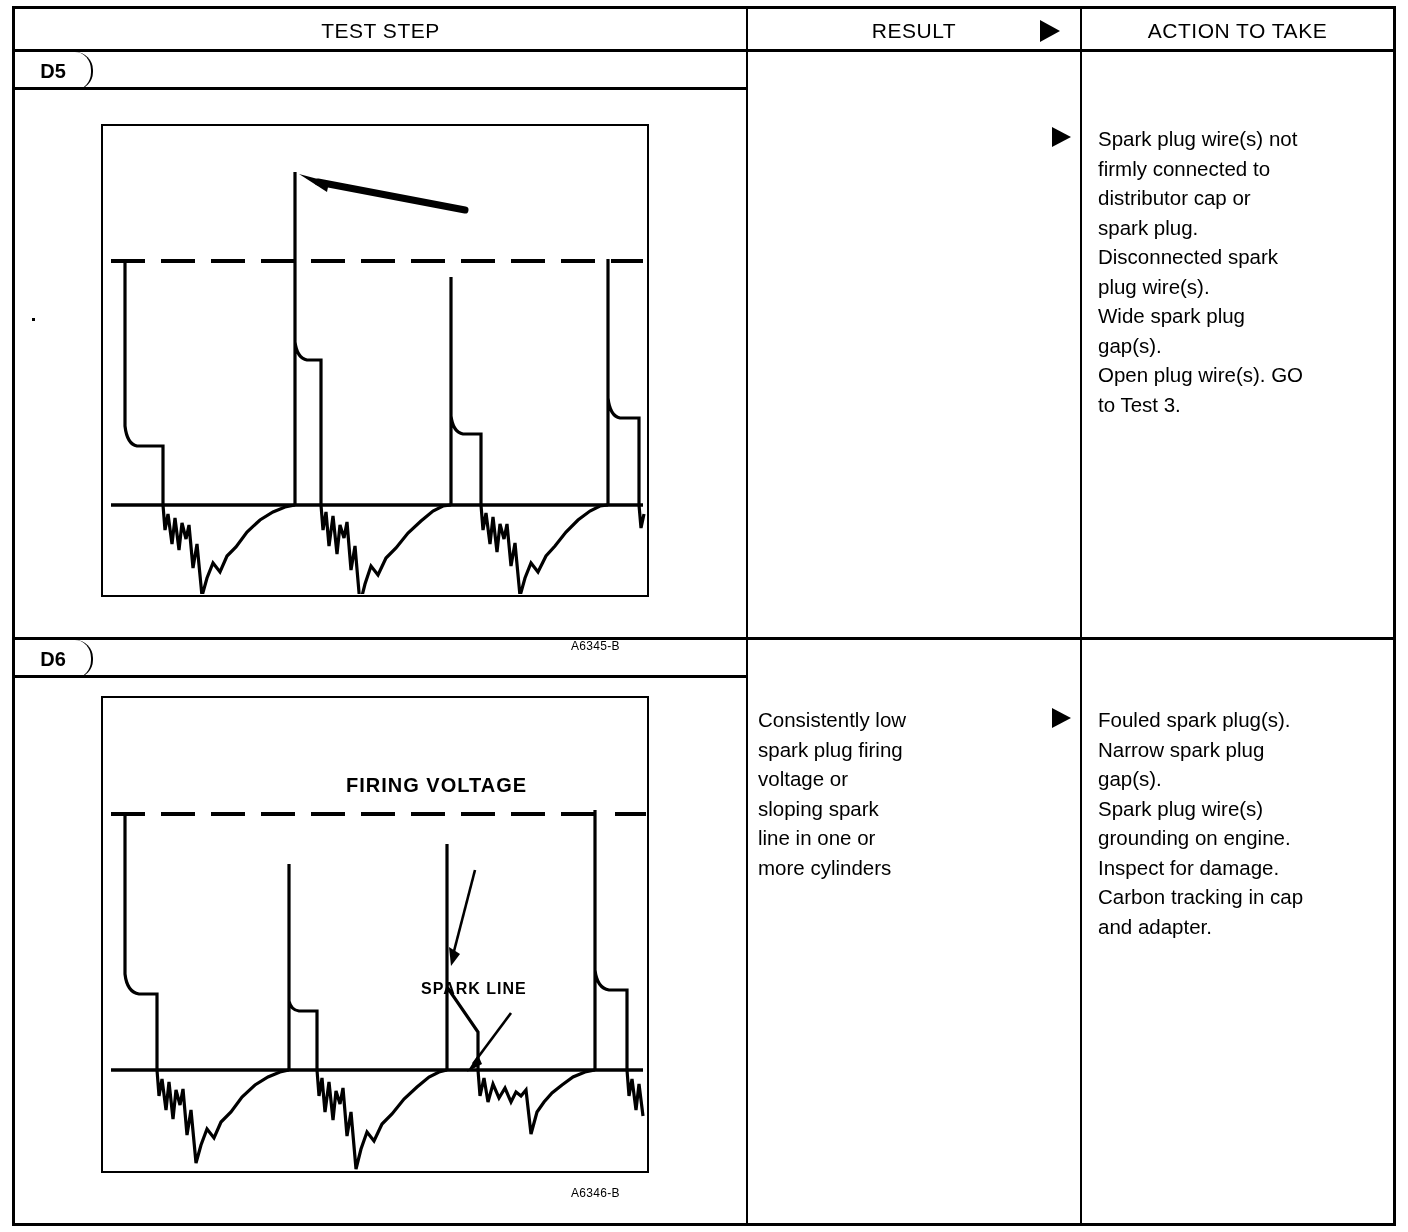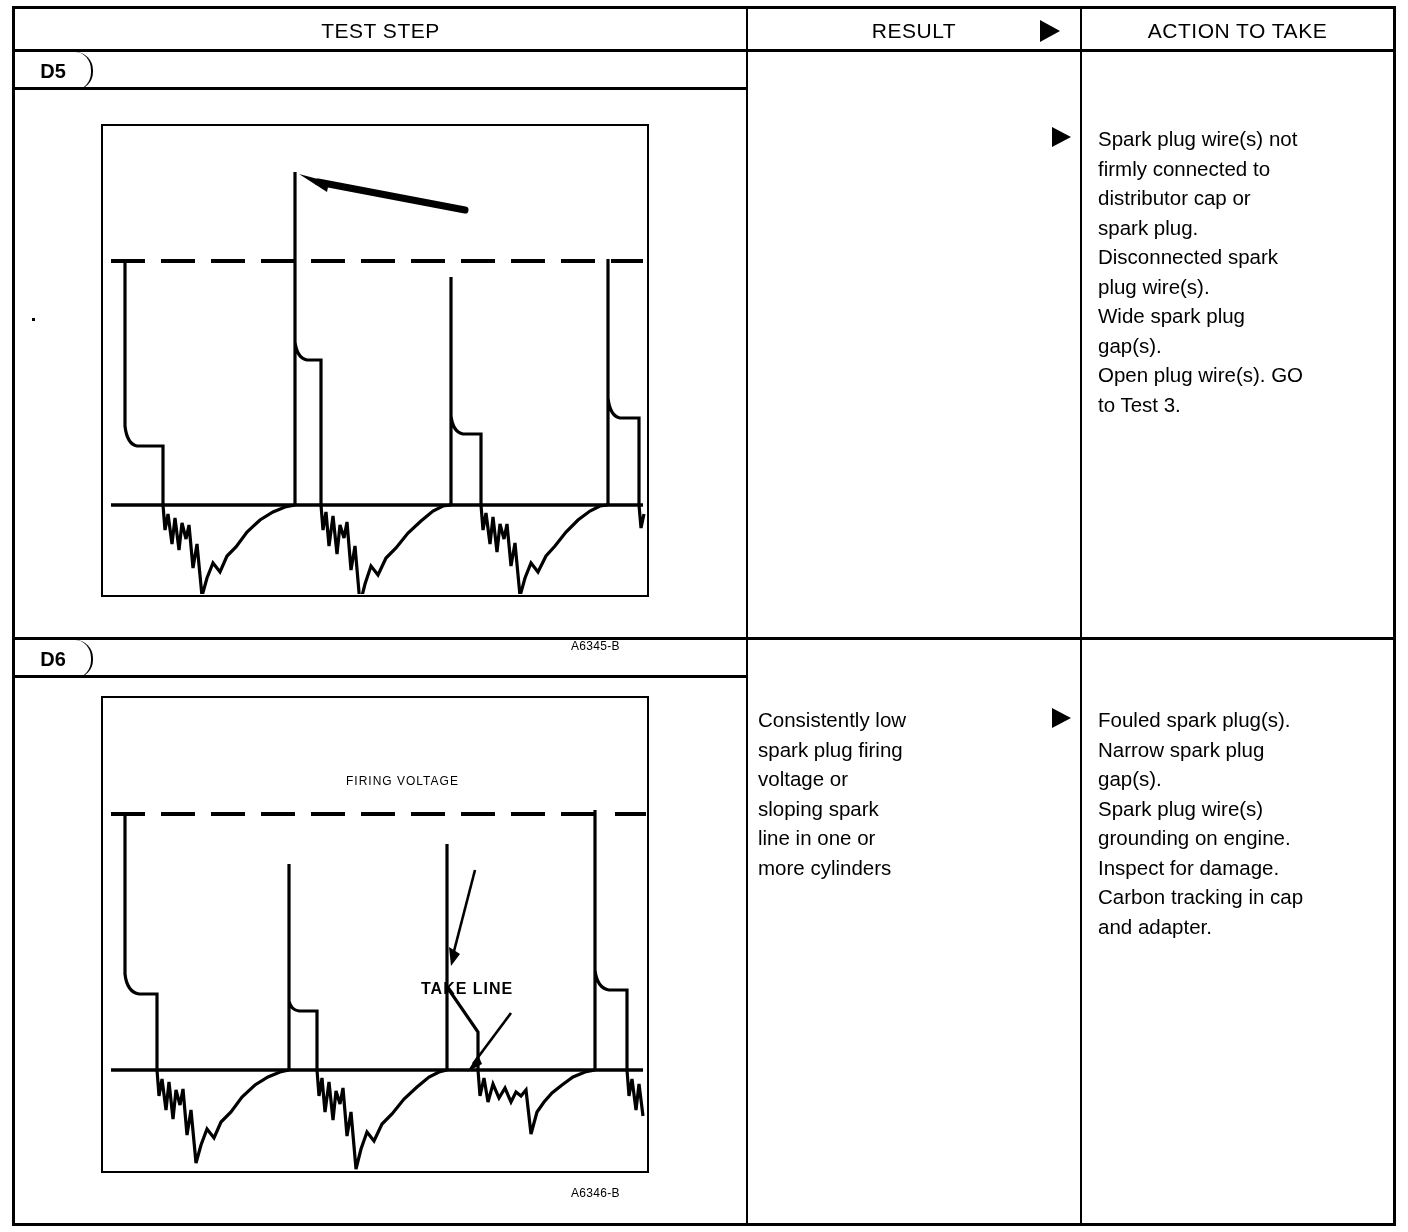--- a/index.html
+++ b/index.html
@@ -206,22 +206,22 @@
             <polygon points="348,268 346,249 357,256" fill="#000"></polygon>
           </g>
 
           <g>
             <path d="M408,315 L370,366" stroke="#000" stroke-width="2.6" fill="none"></path>
             <polygon points="364,374 375,357 379,366" fill="#000"></polygon>
           </g>
         </svg>
       </div>
 
-      <div class="figcode" style="left:331px;top:134px;font-size:12px;font-weight:normal;letter-spacing:1px;">FIRING VOLTAGE</div>
-      <div class="figcode" style="left:406px;top:340px;font-size:16px;font-weight:bold;letter-spacing:1px;">TAKE LINE</div>
+      <div class="figcode" style="left:331px;top:134px;font-size:20px;font-weight:bold;letter-spacing:1px;">FIRING VOLTAGE</div>
+      <div class="figcode" style="left:406px;top:340px;font-size:16px;font-weight:bold;letter-spacing:1px;">SPARK LINE</div>
 
       <div class="figcode" style="left:556px;top:546px;">A6346-B</div>
 
       <div class="cell-result" style="top:65px;">Consistently low
 spark plug firing
 voltage or
 sloping spark
 line in one or
 more cylinders</div>
 

